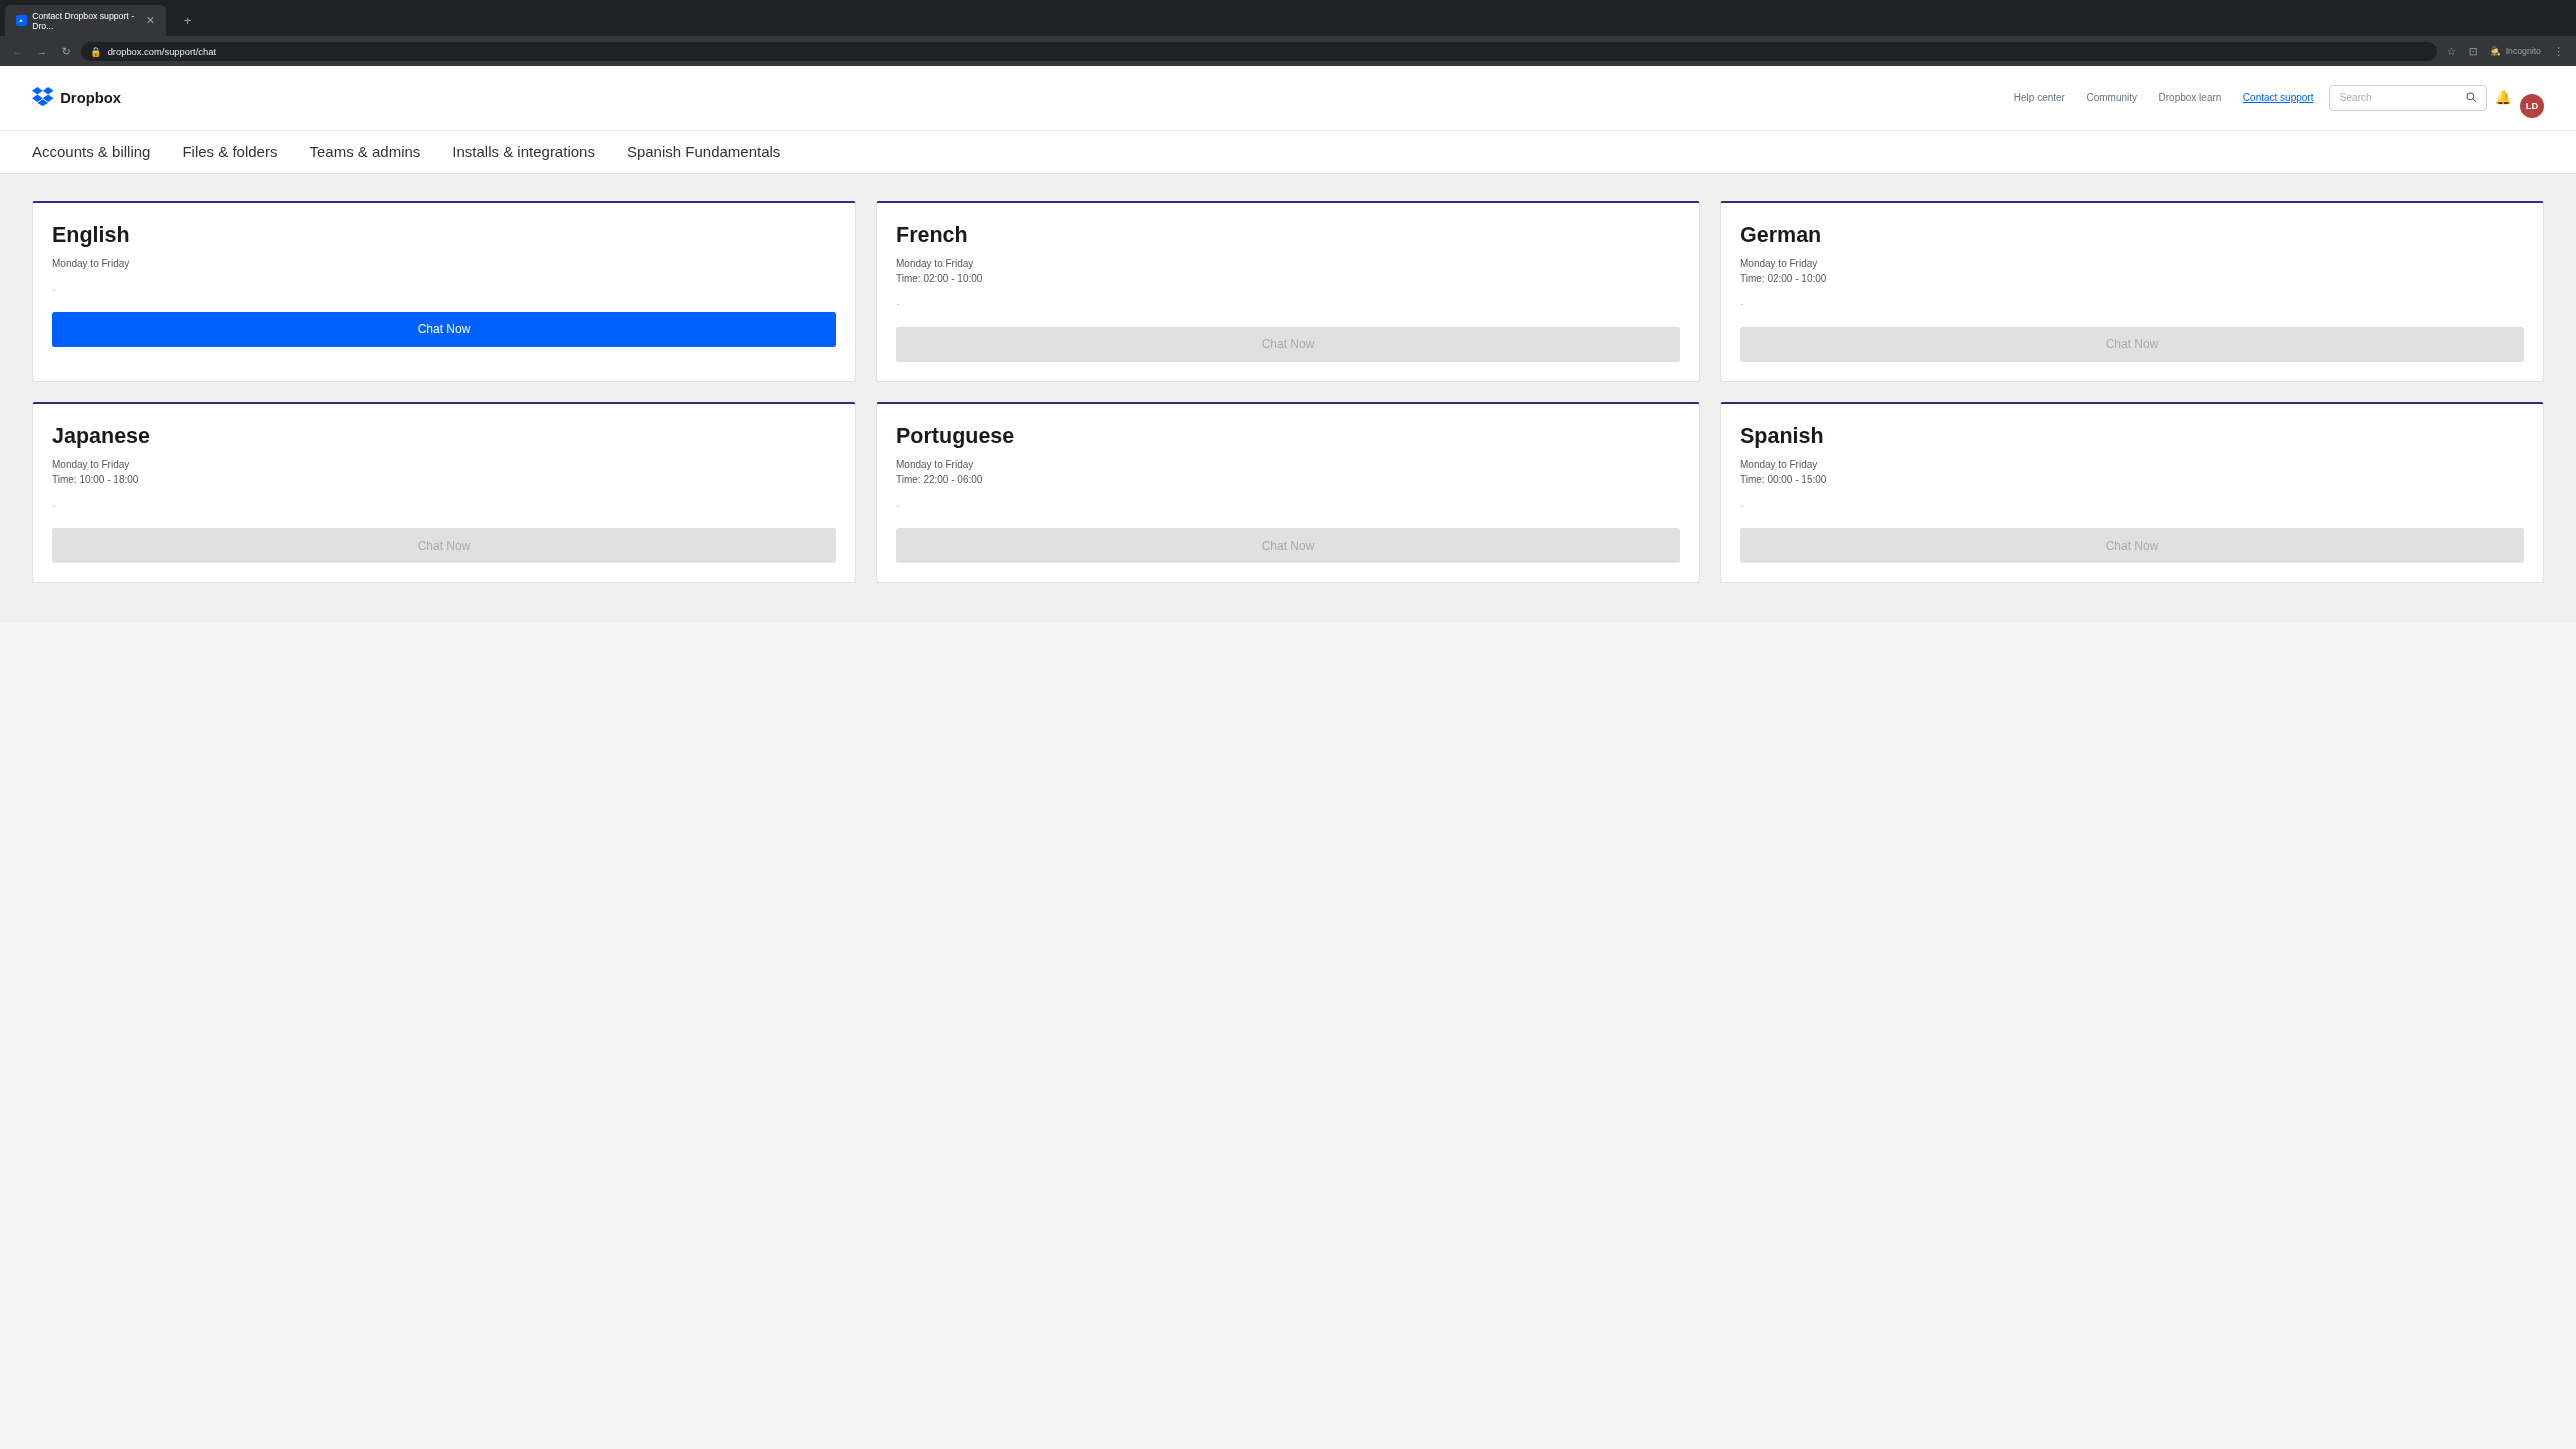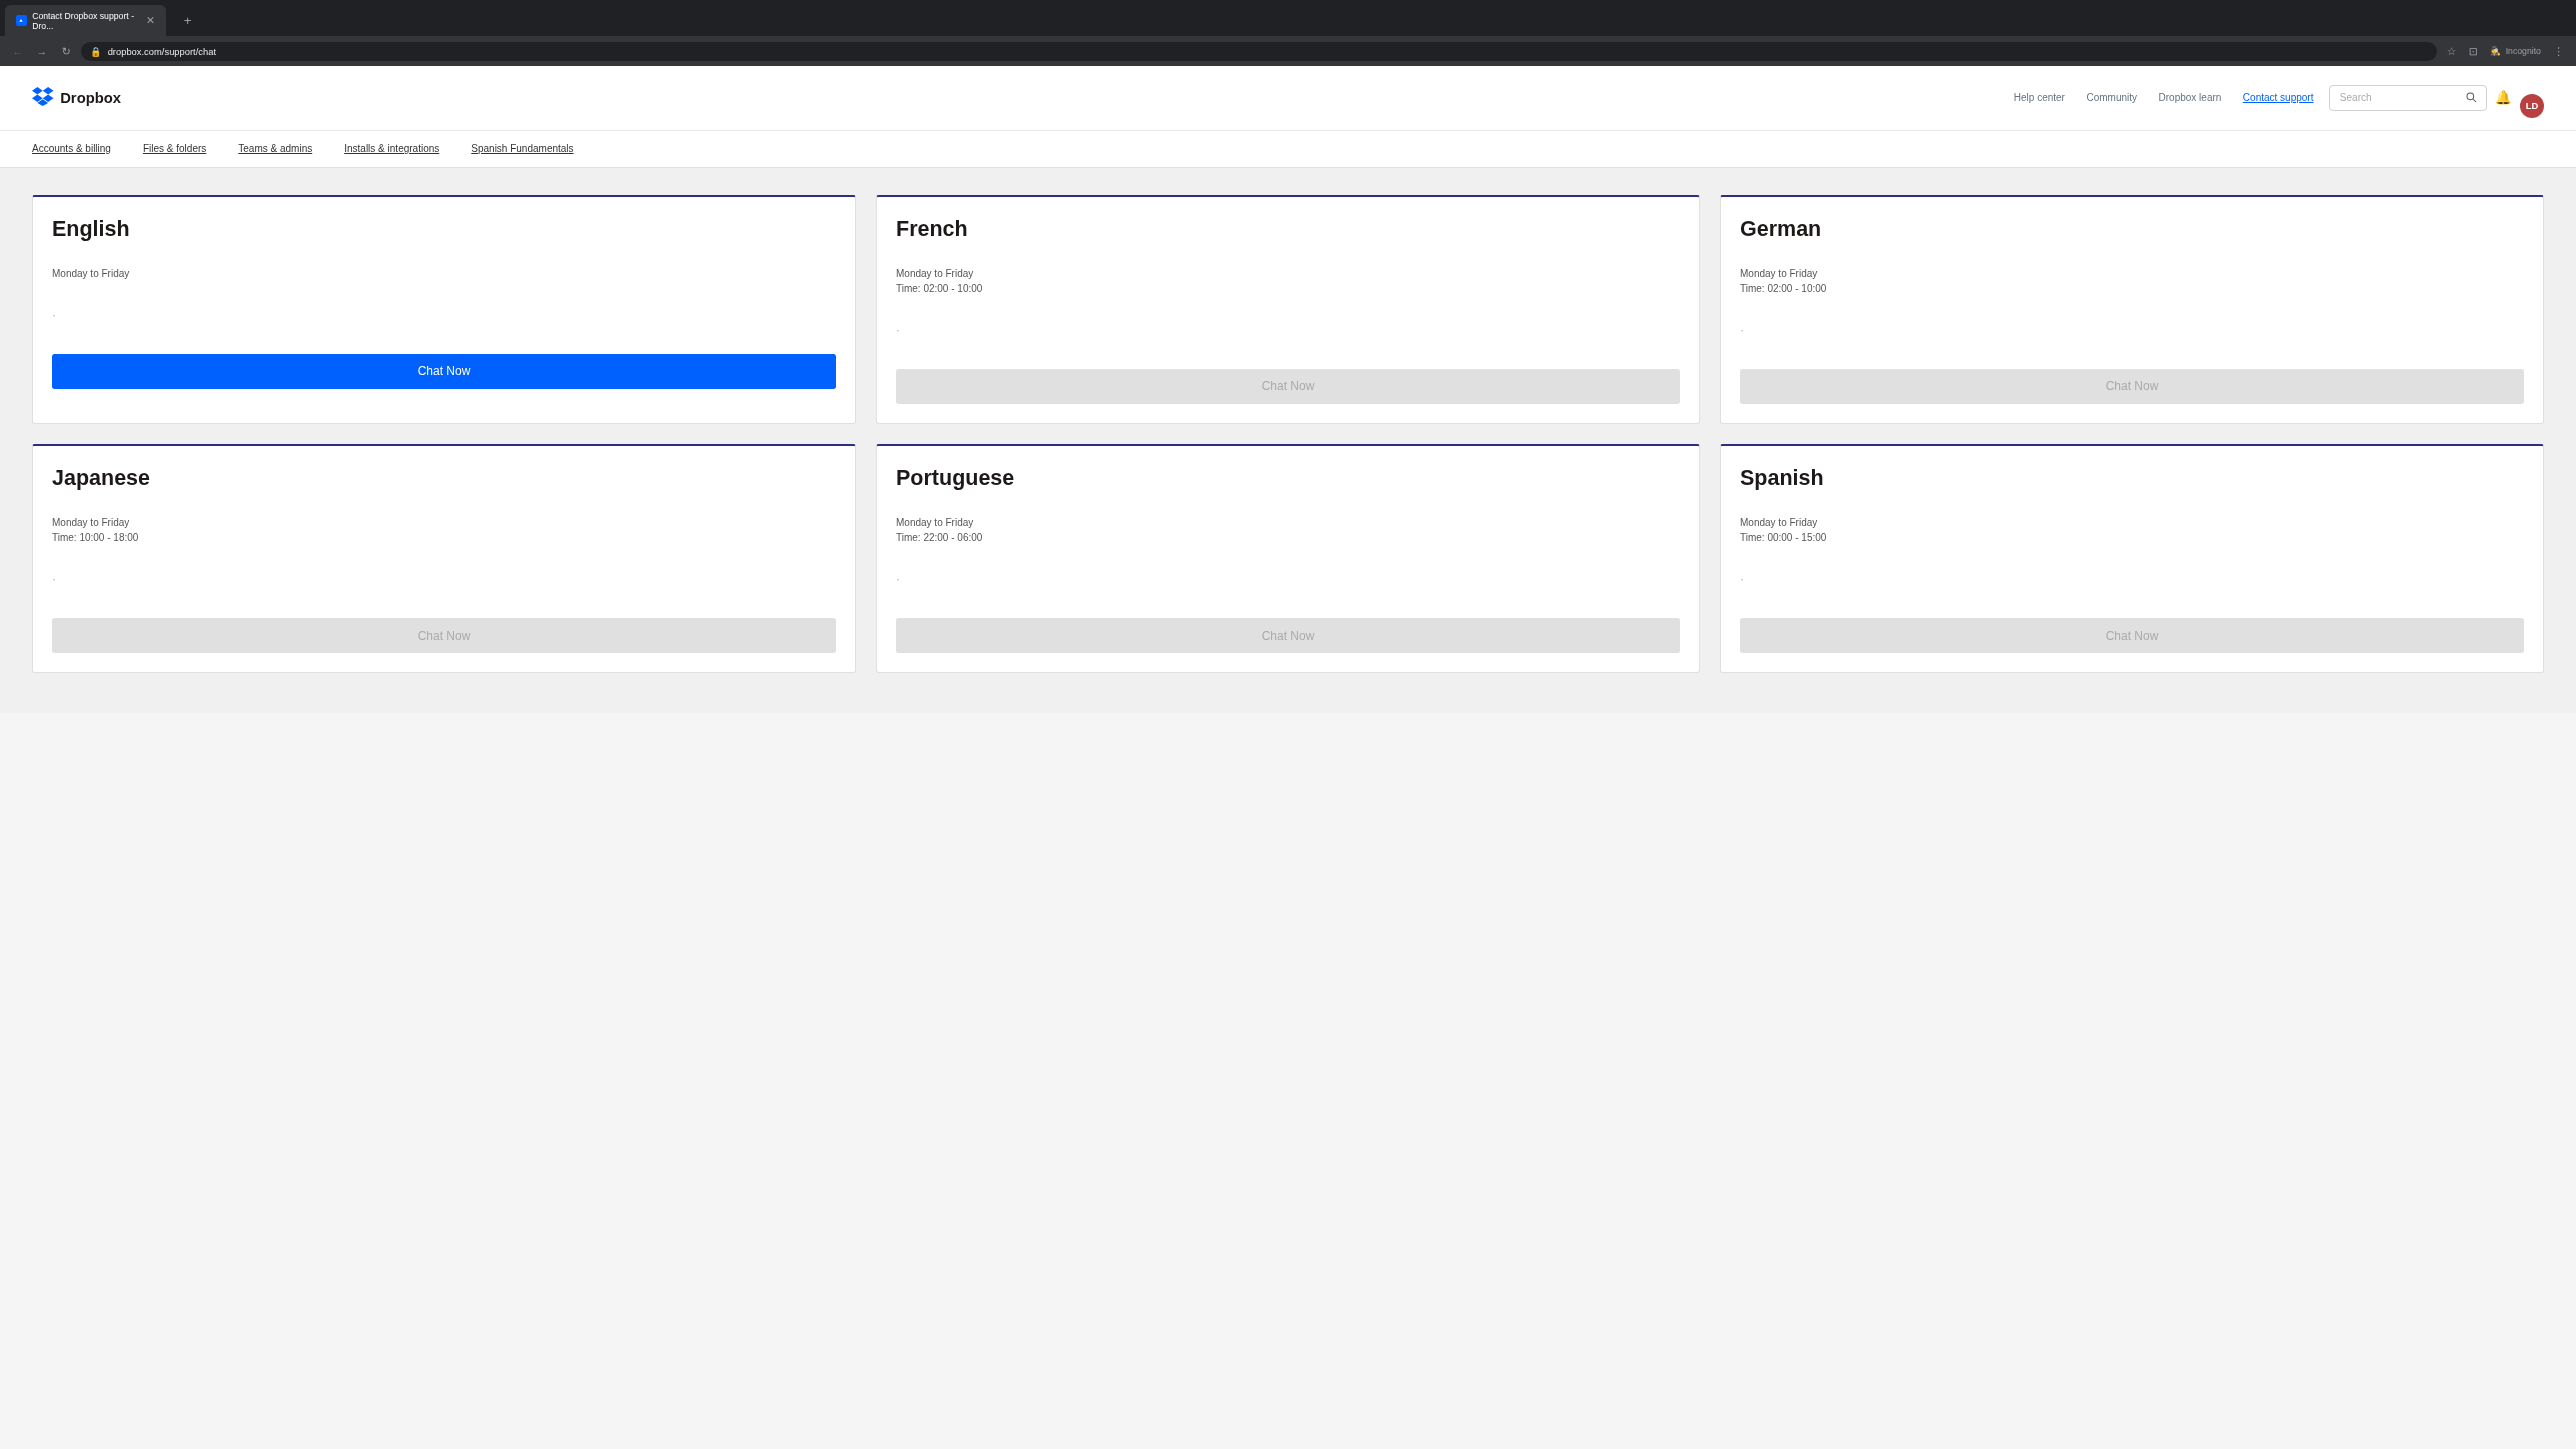--- a/index.html
+++ b/index.html
@@ -35,29 +35,29 @@
     .header-nav-link.active { color: #0061FF; text-decoration: underline; }
     .header-search { display: flex; align-items: center; gap: 5.4px; border: 0.7px solid #d0d0d0; border-radius: 4px; padding: 5.4px 9.4px; margin-left: 16px; background: #fff; }
     .header-search input { border: none; outline: none; font-size: 10px; color: #333; width: 121px; }
     .header-search input::placeholder { color: #aaa; }
     .header-icons { display: flex; align-items: center; gap: 8px; margin-left: 8px; }
     .bell-icon { font-size: 13.4px; color: #555; cursor: pointer; }
     .avatar { width: 24px; height: 24px; border-radius: 50%; background: #b84040; color: #fff; font-size: 9.4px; font-weight: 600; display: flex; align-items: center; justify-content: center; cursor: pointer; margin-top: 16px; }
 
     
     .sub-nav { background: #fff; border-bottom: 0.7px solid #e0e0e0; padding: 0 32px; display: flex; align-items: center; gap: 0; }
-    .sub-nav-item { padding: 12px 16px; font-size: 10px; color: #333; cursor: pointer; white-space: nowrap; border-bottom: 1.3px solid transparent; text-decoration: underline; }
+    .sub-nav-item { padding: 12px 16px; font-size: 15px; color: #333; cursor: pointer; white-space: nowrap; border-bottom: 1.3px solid transparent; }
     .sub-nav-item:first-child { padding-left: 0; }
 
     
     .content { background: #f0f0f0; padding: 27px 32px 40px; min-height: 402px; }
 
     .cards-grid { display: grid; grid-template-columns: repeat(3, 1fr); gap: 20px; }
 
-    .language-card { background: #fff; border-radius: 2.7px; border: 0.7px solid #e0e0e0; border-top: 2.7px solid #2b2f7e; padding: 20px 19px 19px; display: flex; flex-direction: column; gap: 24px; }
+    .language-card { background: #fff; border-radius: 2.7px; border: 0.7px solid #e0e0e0; border-top: 2.7px solid #2b2f7e; padding: 20px 19px 19px; display: flex; flex-direction: column; gap: 8px; }
 
     .language-name { font-size: 21.5px; font-weight: 600; color: #1e1919; }
     .language-schedule { font-size: 10px; color: #555; line-height: 1.5; }
     .language-dot { color: #aaa; font-size: 12px; margin: 2.7px 0; }
     .chat-btn { margin-top: 5.4px; padding: 10.7px; border-radius: 2.7px; border: none; font-size: 12px; font-weight: 500; cursor: pointer; width: 100%; }
     .chat-btn.active { background: #0061FF; color: #fff; }
     .chat-btn.inactive { background: #e0e0e0; color: #aaa; cursor: default; }
   </style>
 </head>
 <body>

